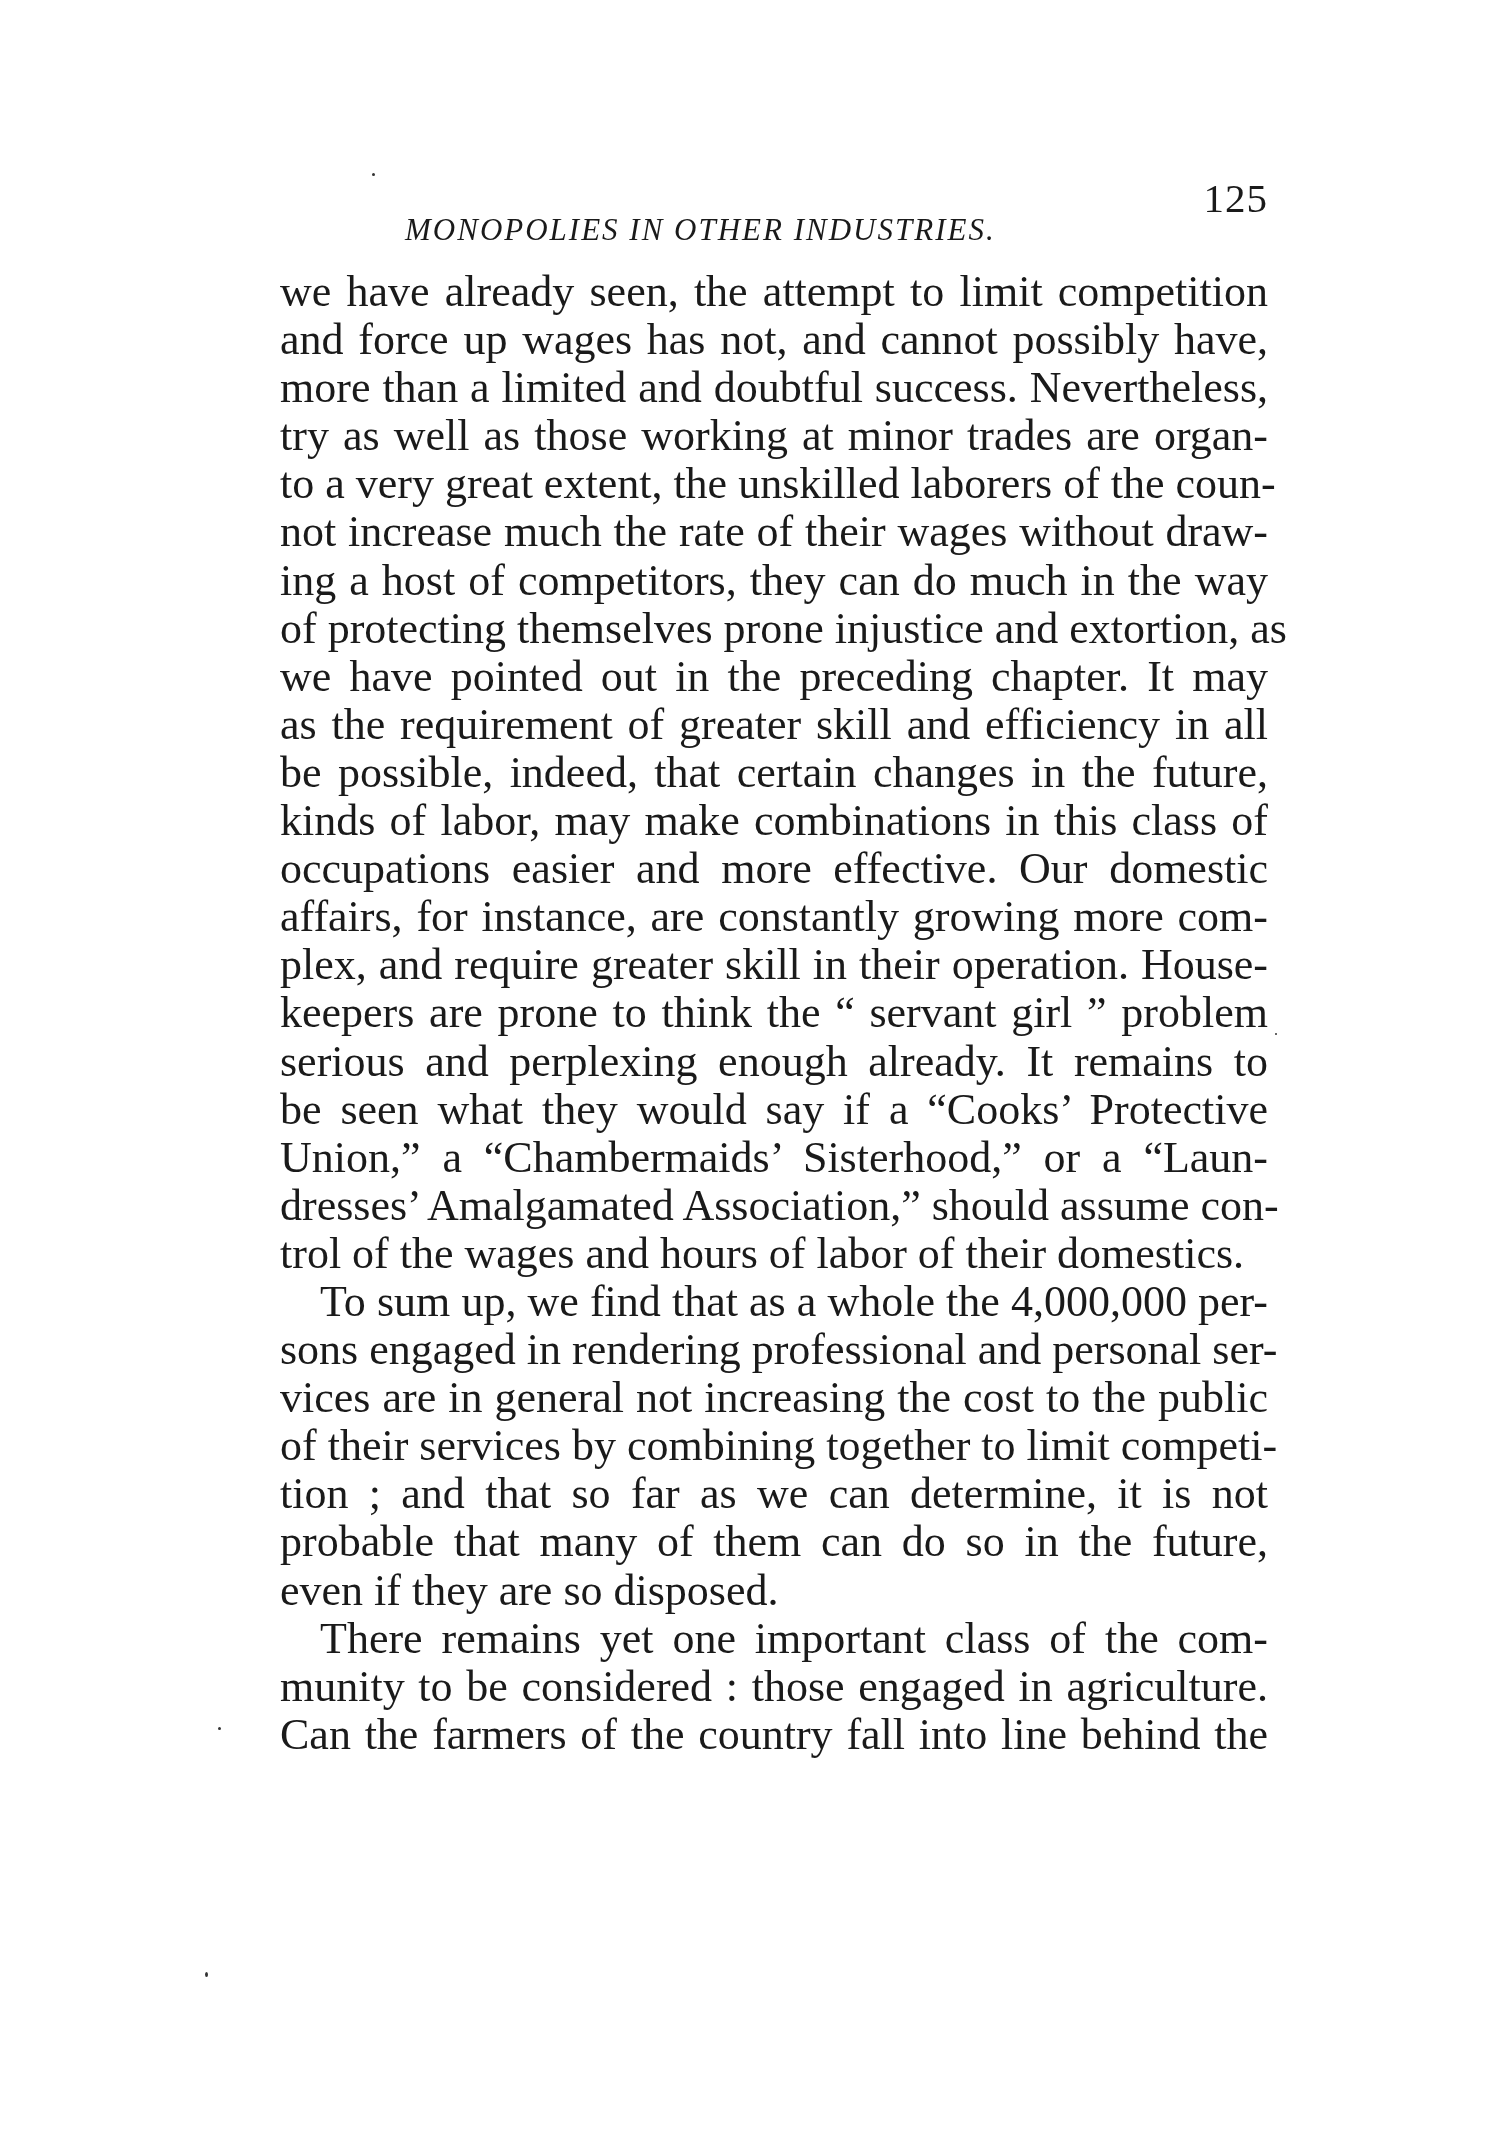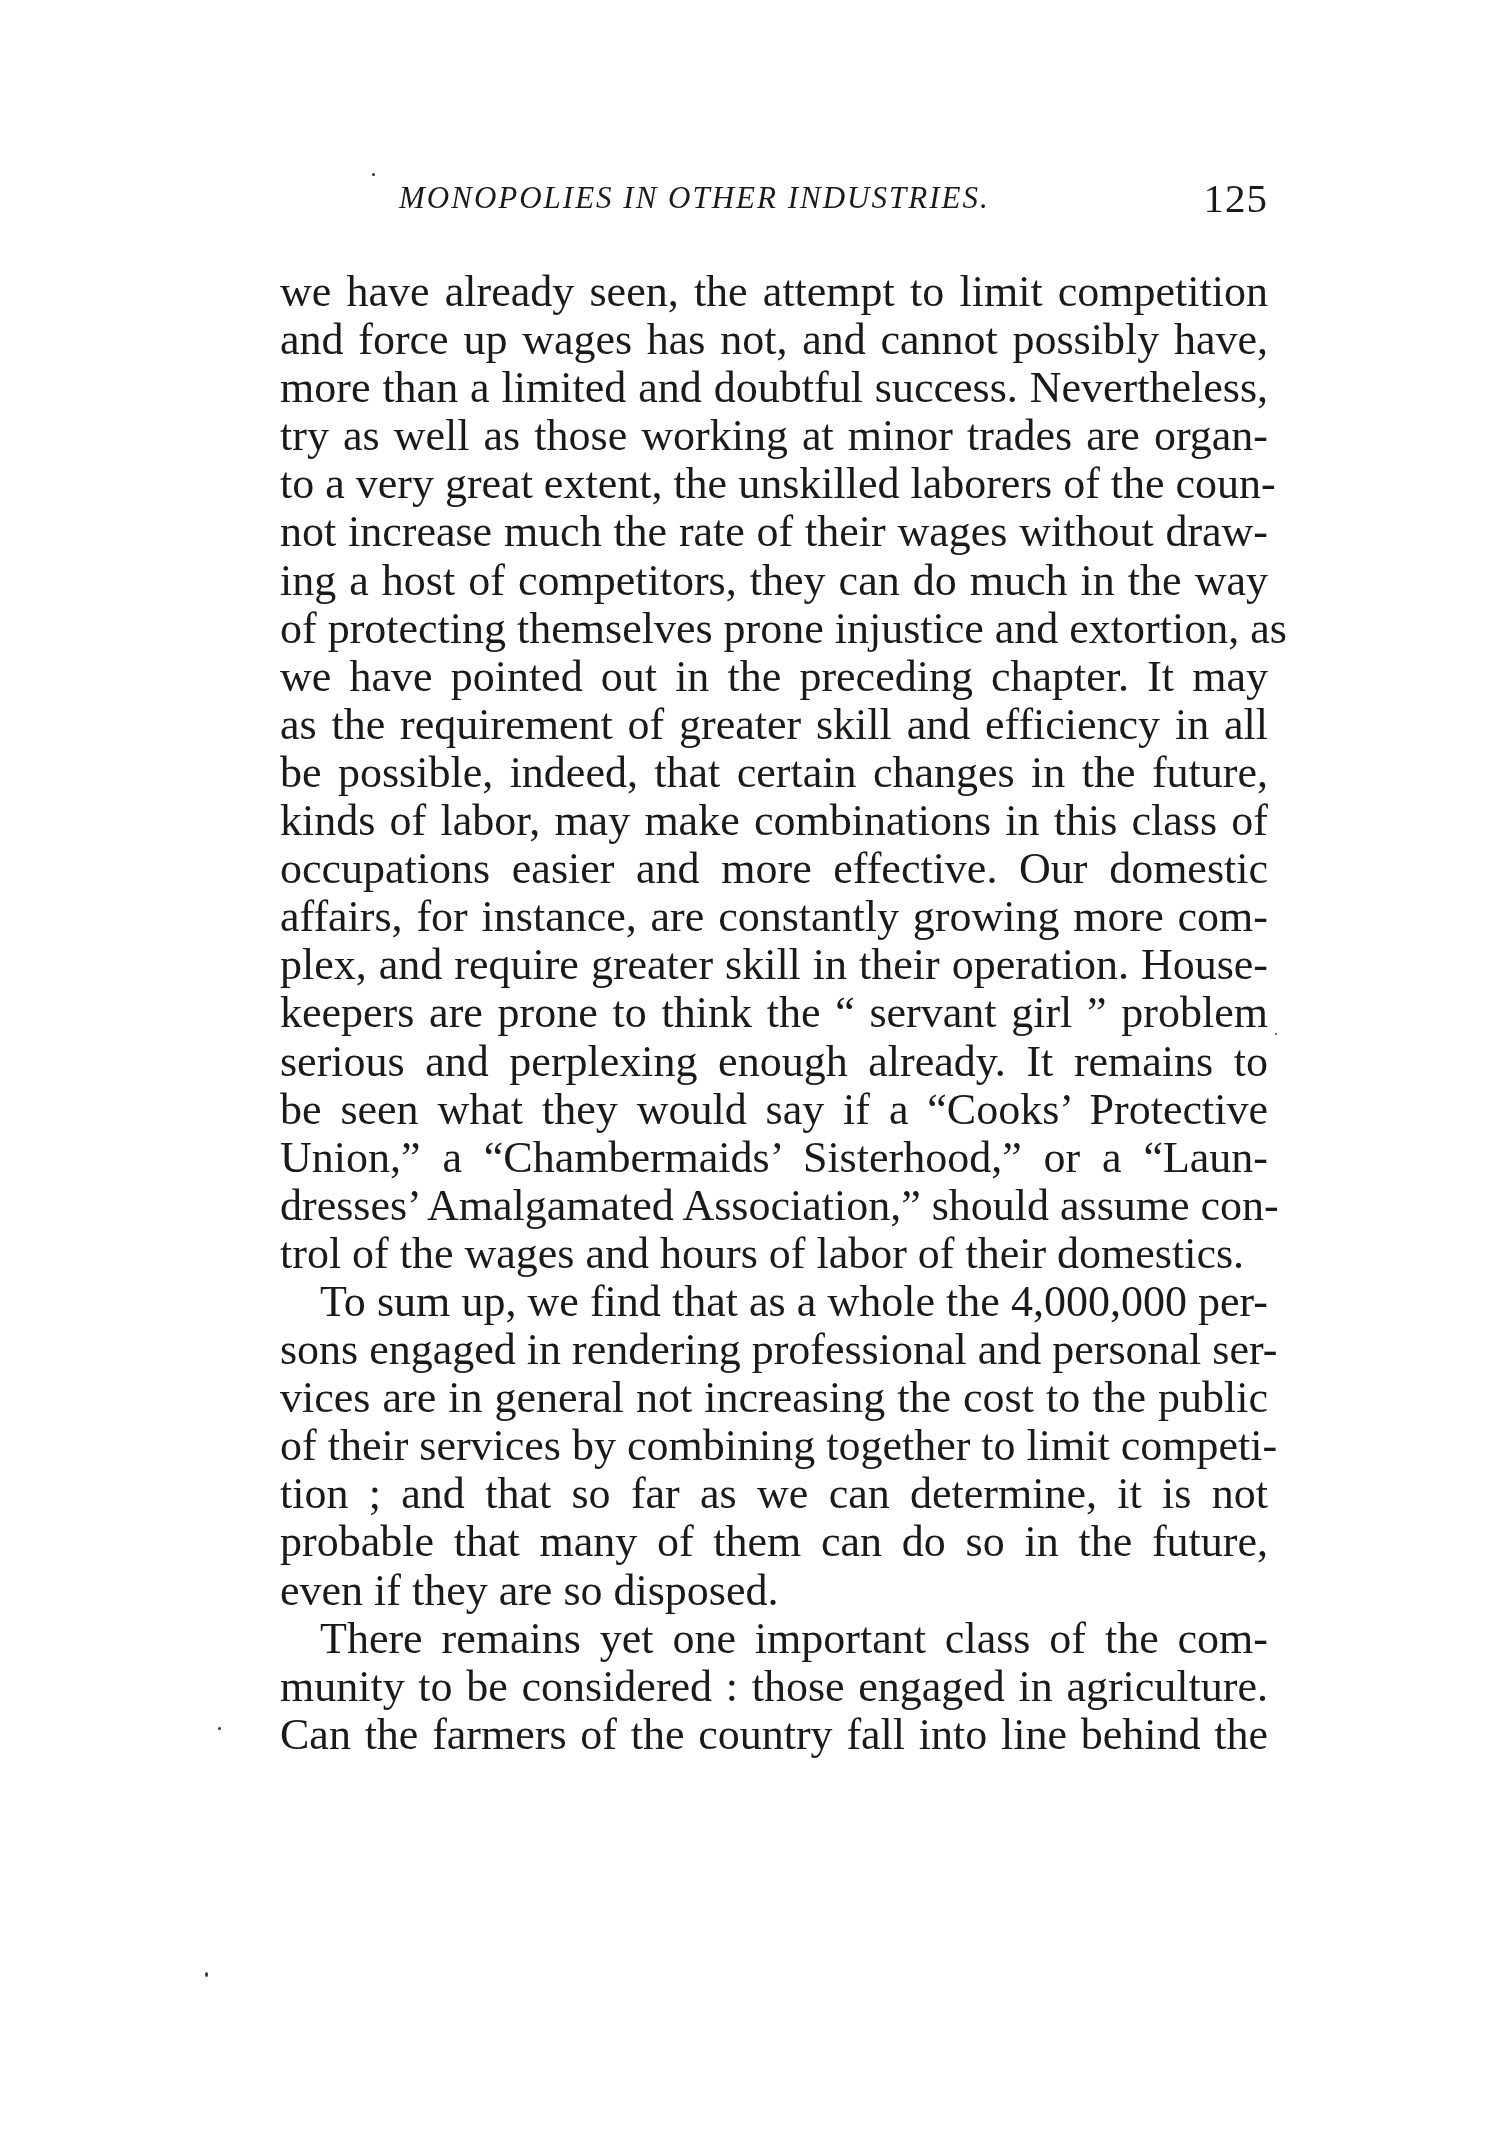--- a/index.html
+++ b/index.html
@@ -25,23 +25,24 @@
       position: absolute;
       left: 280px;
       width: 988px;
       top: 176px;
       height: 44px;
       font-size: 31px;
       line-height: 44px;
     }
     .running-title {
       position: absolute;
-      left: 119px;
+      left: 125px;
       font-style: italic;
       letter-spacing: 2px;
+      margin-top: 32px;
     }
     .page-number {
       position: absolute;
       right: 0;
       letter-spacing: 1px;
       font-size: 41px;
     }
     .body-text {
       position: absolute;
       left: 280px;

